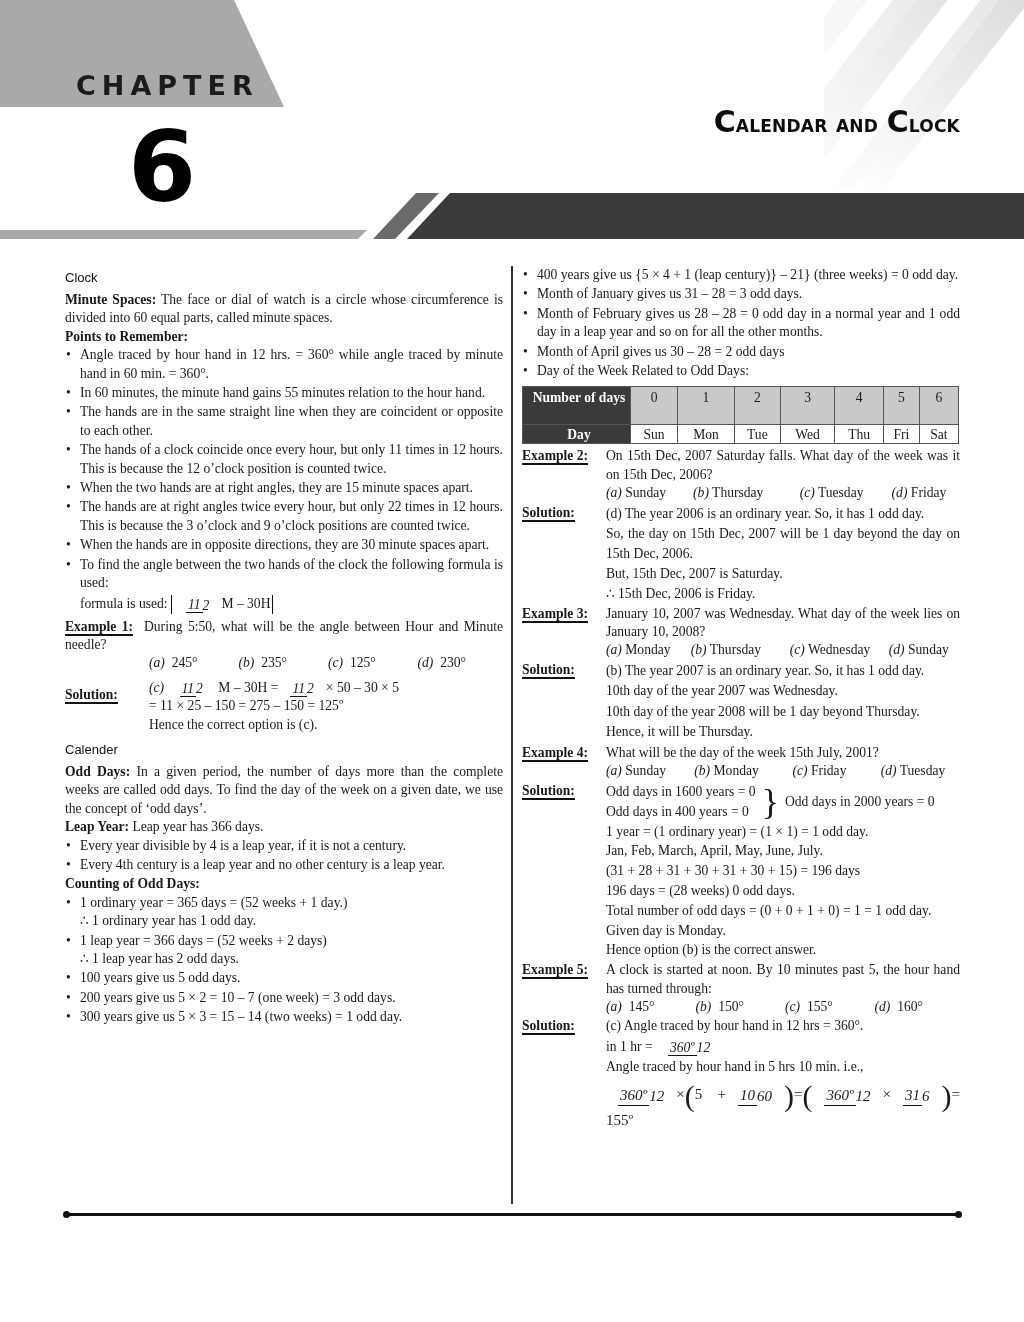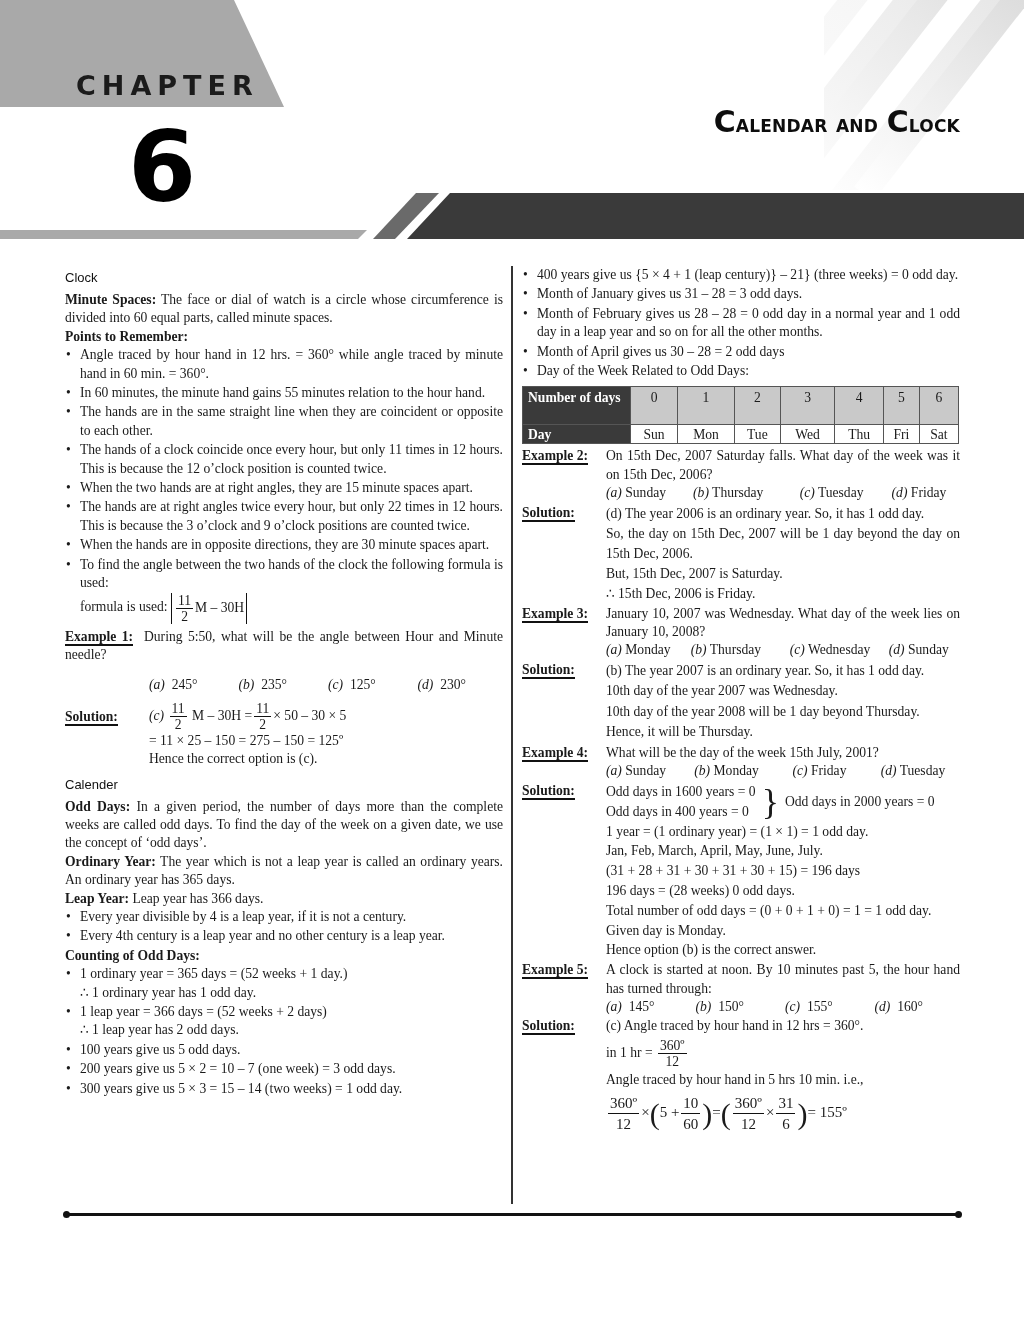--- a/index.html
+++ b/index.html
@@ -42,29 +42,29 @@
   ul.bul li::before { content: "•"; position: absolute; left: 1px; top: 0; }
 
   .ex { display: flex; margin-top: 1px; }
   .ex-label { width: 84px; flex: none; font-weight: bold; }
   .ex-label span { border-bottom: 2.5px solid #111; padding-bottom: 0; }
   .ex-body { flex: 1; text-align: justify; }
   .opts { display: flex; gap: 4px; }
   .opts span { flex: 1; }
   .opts i { font-style: italic; }
 
-  .frac { display: inline-flex; flex-direction: column; align-items: center; vertical-align: middle; line-height: 15px; margin: 0 2px; }
+  .frac { display: inline-flex; flex-direction: row; align-items: center; vertical-align: middle; line-height: 15px; margin: 0 12px; font-style: italic; }
   .frac .num { border-bottom: 1px solid #111; padding: 0 2px; }
   .abs { display: inline-block; border-left: 1.2px solid #111; border-right: 1.2px solid #111; padding: 0 2px; vertical-align: middle; }
   .paren { font-size: 30px; font-weight: 100; vertical-align: middle; line-height: 1; }
 
   
   table.odd { border-collapse: collapse; width: 437px; margin: 6px 0 3px; font-size: 13.6px; }
   table.odd td { border: 1px solid #555; text-align: center; height: 19px; line-height: 17px; }
-  table.odd td.rowhead { background: #3a3a3a; color: #fff; font-weight: bold; text-align: left; padding-left: 5px; width: 108px; }
+  table.odd td.rowhead { background: #3a3a3a; color: #fff; font-weight: bold; text-align: center; padding-left: 5px; width: 108px; }
   table.odd tr.r1 td:not(.rowhead) { background: #c9c9c9; }
   table.odd tr.r1 td { height: 38px; vertical-align: top; padding-top: 2px; }
 
   .brace-wrap { display: flex; align-items: center; }
   .brace-wrap .lines { line-height: 20px; }
   .brace { font-size: 36px; line-height: 1; margin: 0 6px 0 6px; font-weight: 100; }
 </style>
 </head>
 <body>
 
@@ -104,21 +104,21 @@
             <span class="num">11</span>
             <span>2</span>
           </span><span>M – 30H</span></span>
     </li>
   </ul>
   <style></style>
 
   <div class="ex" style="margin-top:4px;display:block;">
     <p style="text-align:justify;"><b style="border-bottom:2.5px solid #111;">Example 1:</b>&nbsp; <span>During 5:50, what will be the angle between Hour and Minute needle?</span></p>
   </div>
-  <div class="opts" style="padding-left:84px;margin:12px 0 6px;">
+  <div class="opts" style="padding-left:84px;margin:0 0 6px;">
     <span><i>(a)</i>&nbsp; <span>245°</span></span>
     <span><i>(b)</i>&nbsp; <span>235°</span></span>
     <span><i>(c)</i>&nbsp; <span>125°</span></span>
     <span><i>(d)</i>&nbsp; <span>230°</span></span>
   </div>
   <div class="ex">
     <div class="ex-label" style="padding-top:7px;"><span>Solution:</span></div>
     <div class="ex-body">
       <div><i>(c)</i> <span class="frac">
             <span class="num">11</span>
@@ -127,21 +127,20 @@
             <span class="num">11</span>
             <span>2</span>
           </span><span>× 50 – 30 × 5</span></div>
       <div>= 11 × 25 – 150 = 275 – 150 = 125º</div>
       <div>Hence the correct option is (c).</div>
     </div>
   </div>
 
   <div class="sec-head" style="margin-top:6px;">Calender</div>
   <p><b>Odd Days:</b><span> In a given period, the number of days more than the complete weeks are called odd days. To find the day of the week on a given date, we use the concept of ‘odd days’.</span></p>
-  <p><b>Ordinary Year:</b><span> The year which is not a leap year is called an ordinary years. An ordinary year has 365 days.</span></p>
   <p><b>Leap Year:</b><span> Leap year has 366 days.</span></p>
   <ul class="bul">
     <li>Every year divisible by 4 is a leap year, if it is not a century.</li>
     <li>Every 4th century is a leap year and no other century is a leap year.</li>
   </ul>
   <p><b>Counting of Odd Days:</b></p>
   <ul class="bul">
     <li><span>1 ordinary year = 365 days = (52 weeks + 1 day.)</span><br><span>∴ 1 ordinary year has 1 odd day.</span></li>
     <li><span>1 leap year = 366 days = (52 weeks + 2 days)</span><br><span>∴ 1 leap year has 2 odd days.</span></li>
     <li>100 years give us 5 odd days.</li>

